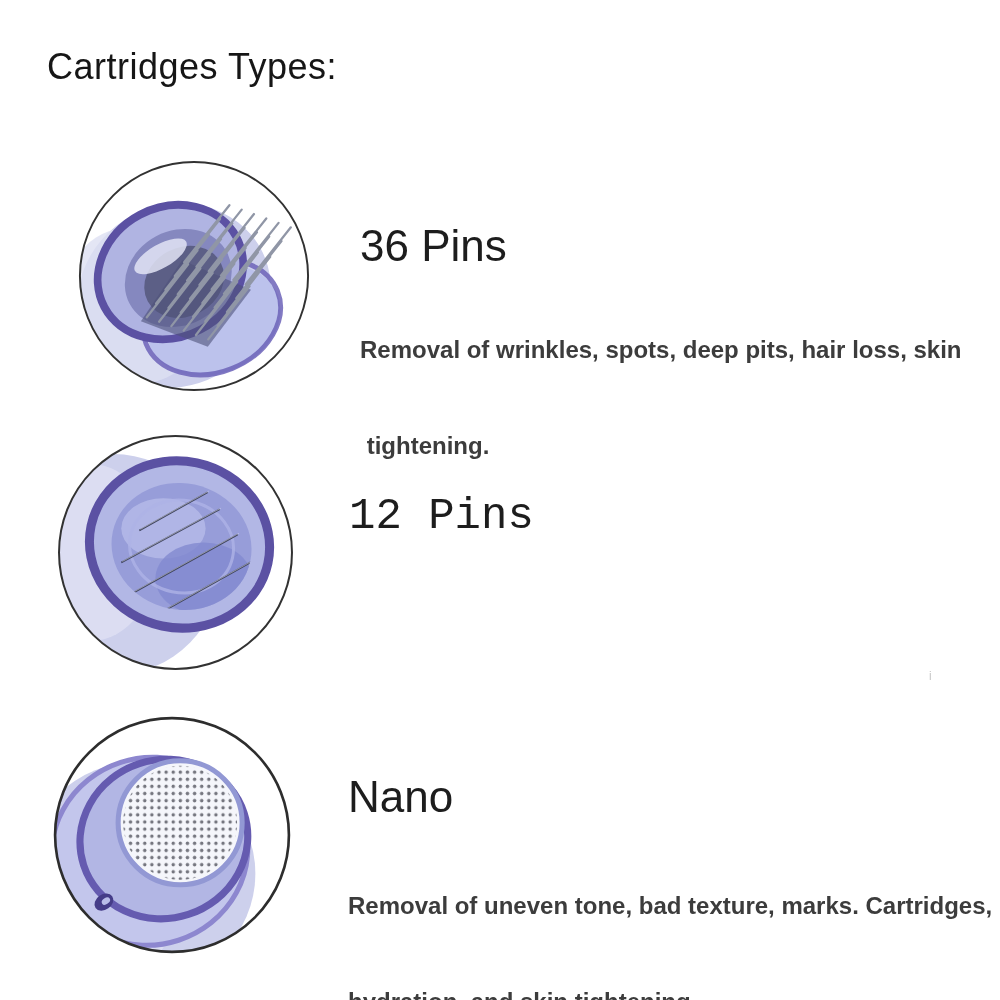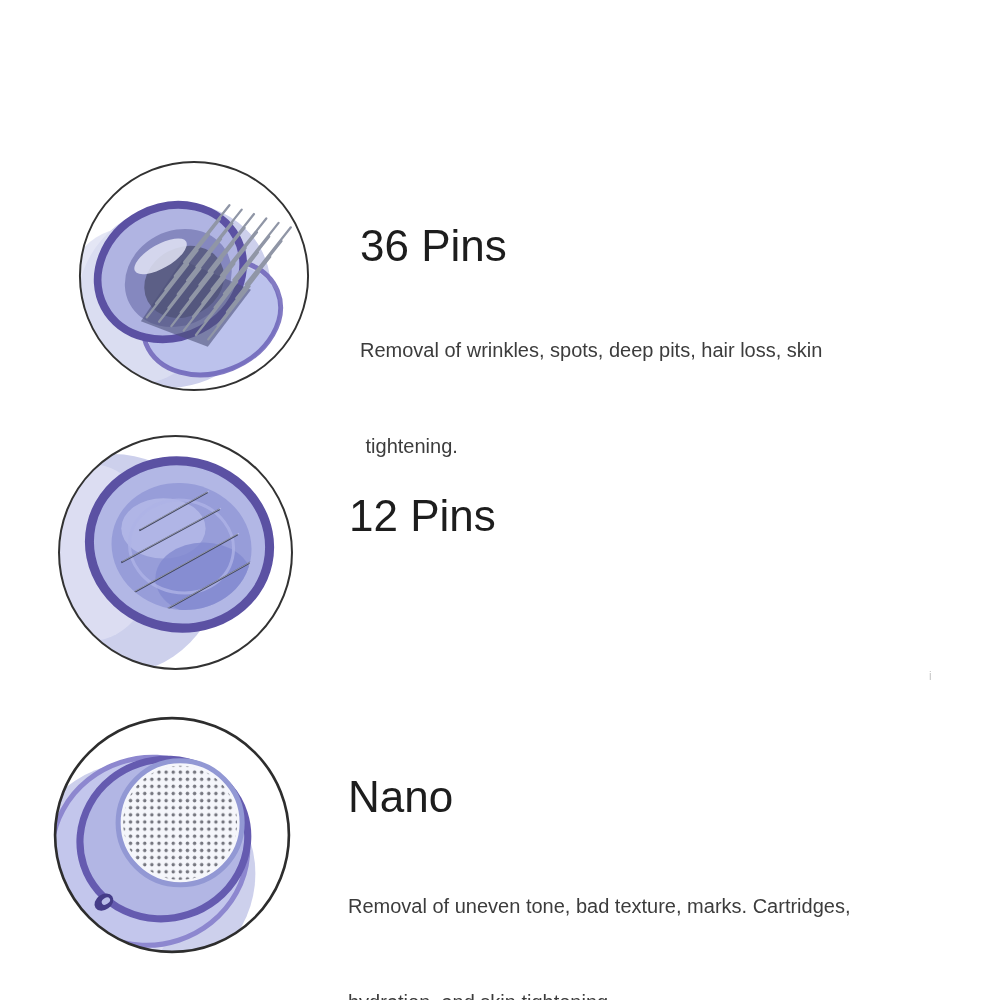--- a/index.html
+++ b/index.html
@@ -8,39 +8,40 @@
     font-family:"Liberation Sans",sans-serif;color:#1d1d1d;
   }
   .title{
     position:absolute;left:47px;top:46px;margin:0;
     font-size:36px;font-weight:400;line-height:1.15;color:#161616;letter-spacing:0.5px;
   }
   .heading{
     position:absolute;margin:0;font-size:44px;font-weight:400;line-height:1.1;color:#1d1d1d;
   }
   .desc{
-    position:absolute;font-size:20px;font-weight:400;color:#3c3c3c;line-height:32px;white-space:pre;
+    position:absolute;font-size:24px;font-weight:700;color:#3c3c3c;line-height:32px;white-space:pre;
   }
   .photo{position:absolute;display:block;}
   .img1{left:76px;top:158px;width:236px;height:236px;}
   .img2{left:55px;top:432px;width:241px;height:241px;}
   .img3{left:50px;top:713px;width:244px;height:244px;}
   .h1pos{left:360px;top:222px;}
   .d1pos{left:360px;top:270px;}
-  .h2pos{left:349px;top:492px;}
+  .h2pos{left:349px;top:492px;font-family:Liberation Mono, monospace;}
   .d2pos{left:348px;top:542px;}
   .h3pos{left:348px;top:773px;text-align:right;}
   .d3pos{left:348px;top:826px;}
   .stray{position:absolute;left:929px;top:669px;font-size:12px;color:#c9c9c9;}
 </style>
 </head>
 <body>
 
 <div class="canvas">
 
+  <h1 class="title">Cartridges Types:</h1>
 
   <section>
     <svg class="photo img1" viewBox="0 0 240 240" aria-hidden="true">
       <defs>
         <clipPath id="cp1">
             <circle cx="120" cy="120" r="116"></circle>
           </clipPath>
       </defs>
       <g clip-path="url(#cp1)">
         <ellipse cx="100" cy="140" rx="100" ry="92" fill="#cdd0ec" transform="rotate(-28 100 140)"></ellipse>

